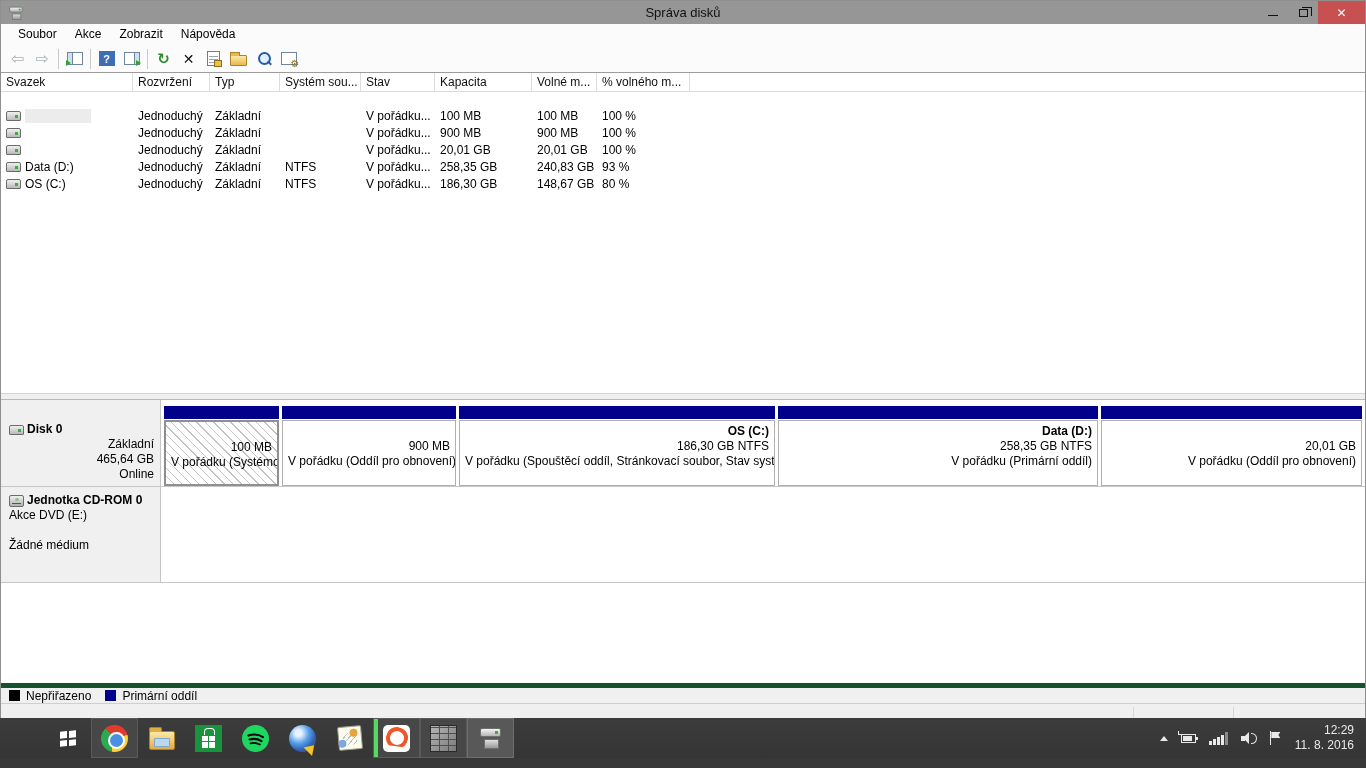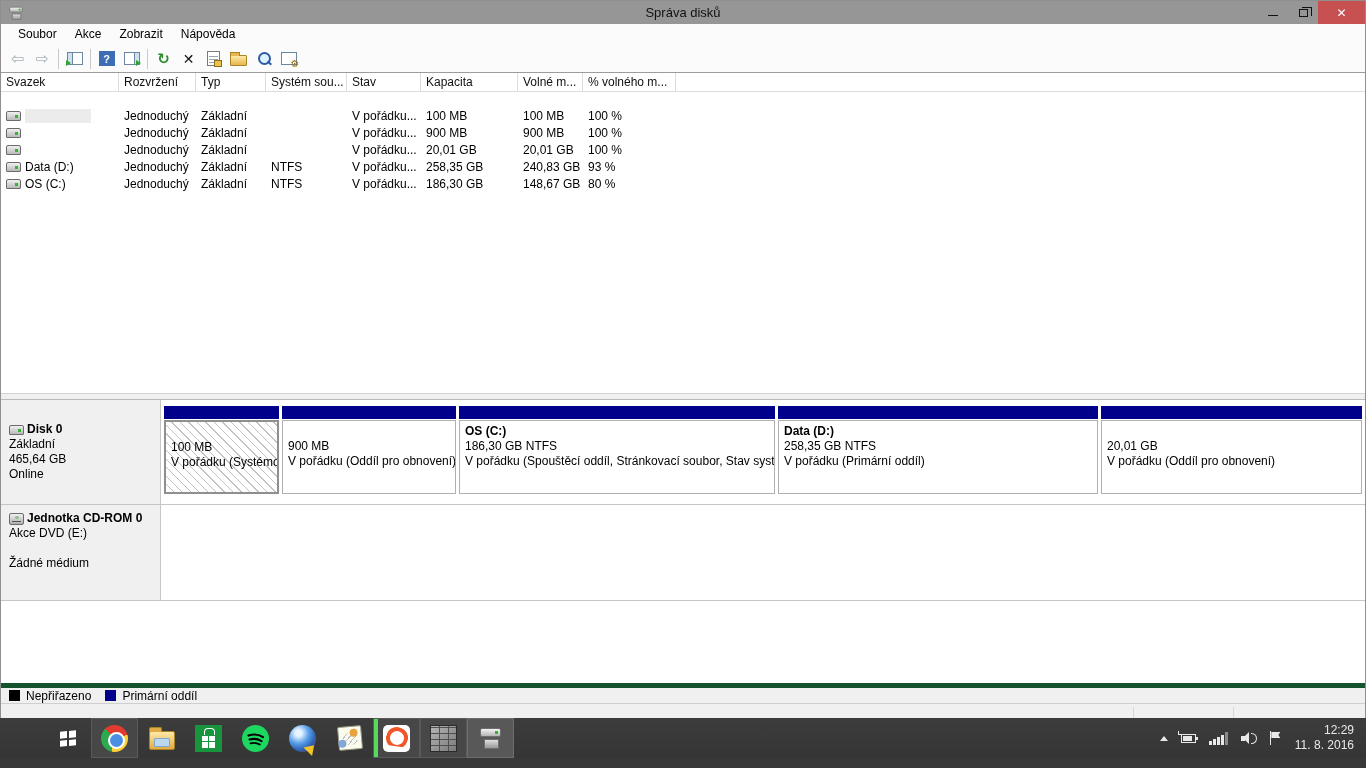--- a/index.html
+++ b/index.html
@@ -61,34 +61,34 @@
   .find-glyph::after { content:""; position:absolute; left:11px; top:11px; width:5px; height:2px; background:#2a5aa5; transform:rotate(45deg); }
   .gearwin-glyph { width:16px; height:13px; border:1px solid #6e86a0; background:#fff; position:relative; }
   .gearwin-glyph::after { content:"⚙"; position:absolute; right:-4px; bottom:-5px; font-size:10px; color:#8a701c; }
 
   
   .volume-panel { flex:0 0 320px; background:#fff; overflow:hidden; }
   .vheader { display:flex; height:19px; border-bottom:1px solid #dcdcdc; background:#fff; }
   .vh { border-right:1px solid #dcdcdc; padding:2px 0 0 5px; white-space:nowrap; overflow:hidden; color:#111; }
   .vrow { display:flex; height:17px; align-items:center; }
   .vc { padding-left:5px; white-space:nowrap; overflow:hidden;margin-top:31px; }
-  .w0{width:118px} .w1{width:77px} .w2{width:70px} .w3{width:81px} .w4{width:74px} .w5{width:97px} .w6{width:65px} .w7{width:93px}
+  .w0{width:132px} .w1{width:77px} .w2{width:70px} .w3{width:81px} .w4{width:74px} .w5{width:97px} .w6{width:65px} .w7{width:93px}
   .vname { display:flex; align-items:center; gap:4px; }
   .drive-ico { width:15px; height:10px; flex:0 0 15px; border:1px solid #6b6b6b; border-radius:2px 2px 1px 1px;
     background:linear-gradient(#f0f0f0,#b9b9b9); position:relative; }
   .drive-ico::after { content:""; position:absolute; right:2px; top:3px; width:3px; height:3px; background:#36b336; }
   .sel-label { display:inline-block; width:66px; height:14px; background:#ececec; }
 
   
   .splitter { flex:0 0 7px; background:#f0f0f0; border-top:1px solid #d4d4d4; border-bottom:1px solid #b9b9b9; }
 
   
   .graph-panel { flex:1 1 auto; background:#fff; position:relative; overflow:hidden; }
   .disk-row { display:flex; border-bottom:1px solid #c6c6c6; }
-  .row-disk0 { height:105px; }
+  .row-disk0 { height:87px;text-align:right; }
   .row-cdrom { height:96px; }
   .disk-head { width:160px; flex:0 0 160px; background:#f0f0f0; border-right:1px solid #c6c6c6; padding:6px 6px 0 8px; line-height:15px; }
   .disk-head.pad-top { padding-top:22px; }
   .dh-title { display:flex; align-items:center; gap:3px; font-weight:bold; }
   .cd-ico { width:15px; height:12px; flex:0 0 15px; border:1px solid #6b6b6b; border-radius:2px;
     background:linear-gradient(#f0f0f0,#b0b0b0); position:relative; }
   .cd-ico::before { content:""; position:absolute; left:2px; right:2px; top:7px; height:1px; background:#555; }
   .cd-ico::after { content:""; position:absolute; left:5px; top:2px; width:4px; height:3px; border-radius:50%; background:#8fbf8f; }
   .parts { flex:1 1 auto; display:flex; gap:3px; padding:6px 2px 0 3px; }
   .partition { display:flex; flex-direction:column; }

